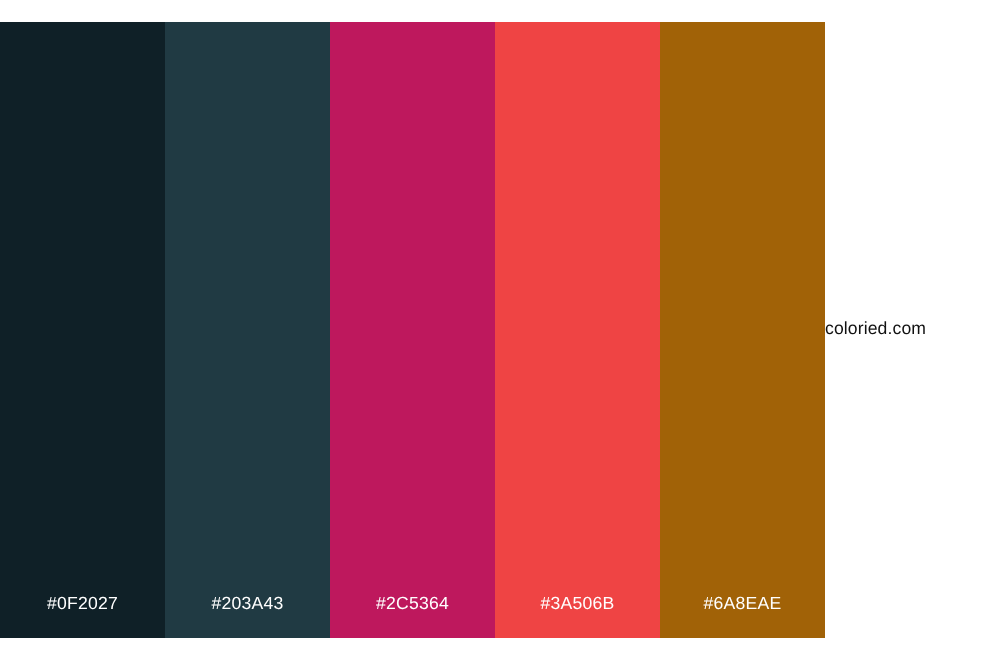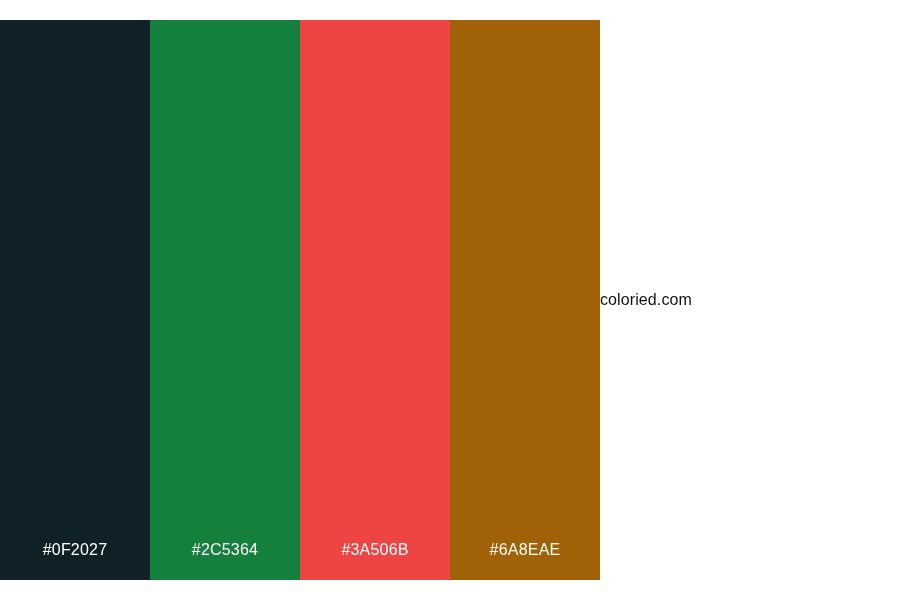--- a/index.html
+++ b/index.html
@@ -87,22 +87,25 @@
 <body>
 
 <div class="palette-page">
 
   <div class="swatch-strip">
 
     <div class="swatch" style="background:#0F2027;">
       <span class="swatch-label label-light">#0F2027</span>
     </div>
 
+    <div class="swatch" style="background:#203A43;">
+      <span class="swatch-label label-light">#203A43</span>
+    </div>
 
-    <div class="swatch" style="background:#15803d;">
+    <div class="swatch" style="background:#be185d;">
       <span class="swatch-label label-light">#2C5364</span>
     </div>
 
     <div class="swatch" style="background:#ef4444;">
       <span class="swatch-label label-light">#3A506B</span>
     </div>
 
     <div class="swatch" style="background:#a16207;">
       <span class="swatch-label label-light">#6A8EAE</span>
     </div>

